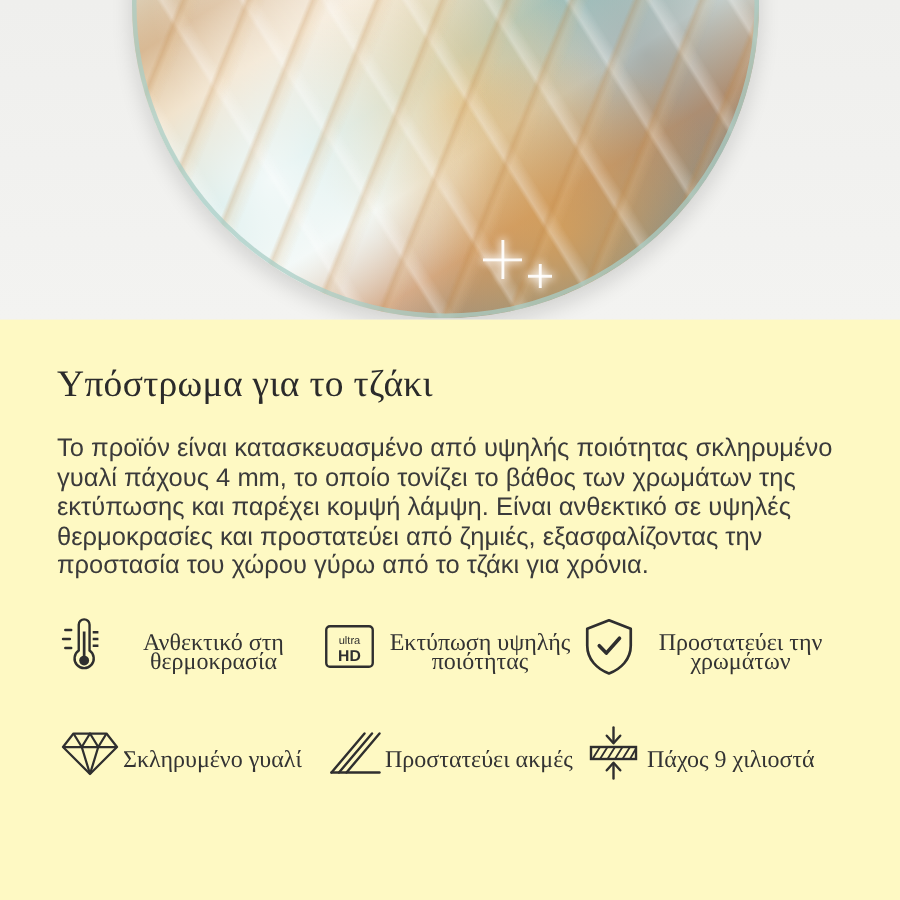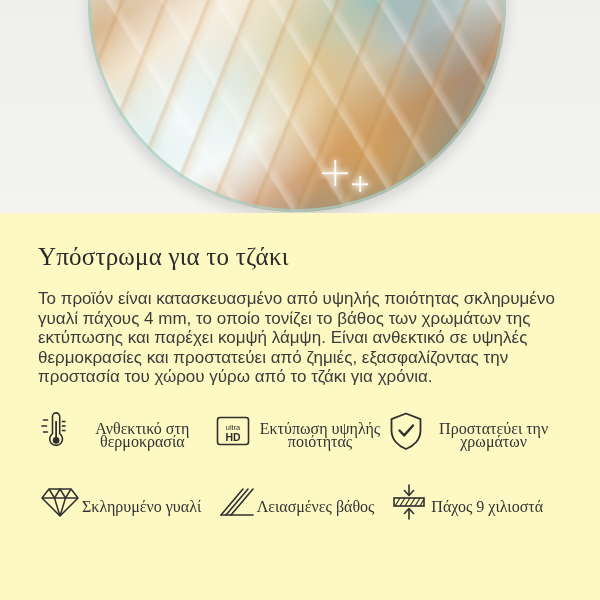--- a/index.html
+++ b/index.html
@@ -255,21 +255,21 @@
 
       <div class="feature">
         <div class="feature-icon">
           <svg width="40" height="34" viewBox="0 0 40 34" fill="none" stroke="#2f2f2f" stroke-width="1.6" stroke-linecap="round">
             <path d="M6 30 L28 4"></path>
             <path d="M11 30 L33 4"></path>
             <path d="M16 30 L38 4"></path>
             <path d="M6 30 H38"></path>
           </svg>
         </div>
-        <div class="feature-label">Λειασμένες βάθος</div>
+        <div class="feature-label">Προστατεύει ακμές</div>
       </div>
 
       <div class="feature">
         <div class="feature-icon">
           <svg width="40" height="38" viewBox="0 0 40 38" fill="none" stroke="#2f2f2f" stroke-width="1.6">
             <line x1="20" y1="2" x2="20" y2="11" stroke-linecap="round"></line>
             <path d="M15.5 7.5 L20 12.5 L24.5 7.5" stroke-linecap="round" stroke-linejoin="round"></path>
             <rect x="5" y="15" width="30" height="8" fill="none" stroke="#2f2f2f" stroke-width="1.6"></rect>
             <path d="M6 23 L11 15 M11 23 L16 15 M16 23 L21 15 M21 23 L26 15 M26 23 L31 15 M31 23 L35 16" stroke-width="1.2"></path>
             <line x1="20" y1="36" x2="20" y2="27" stroke-linecap="round"></line>

